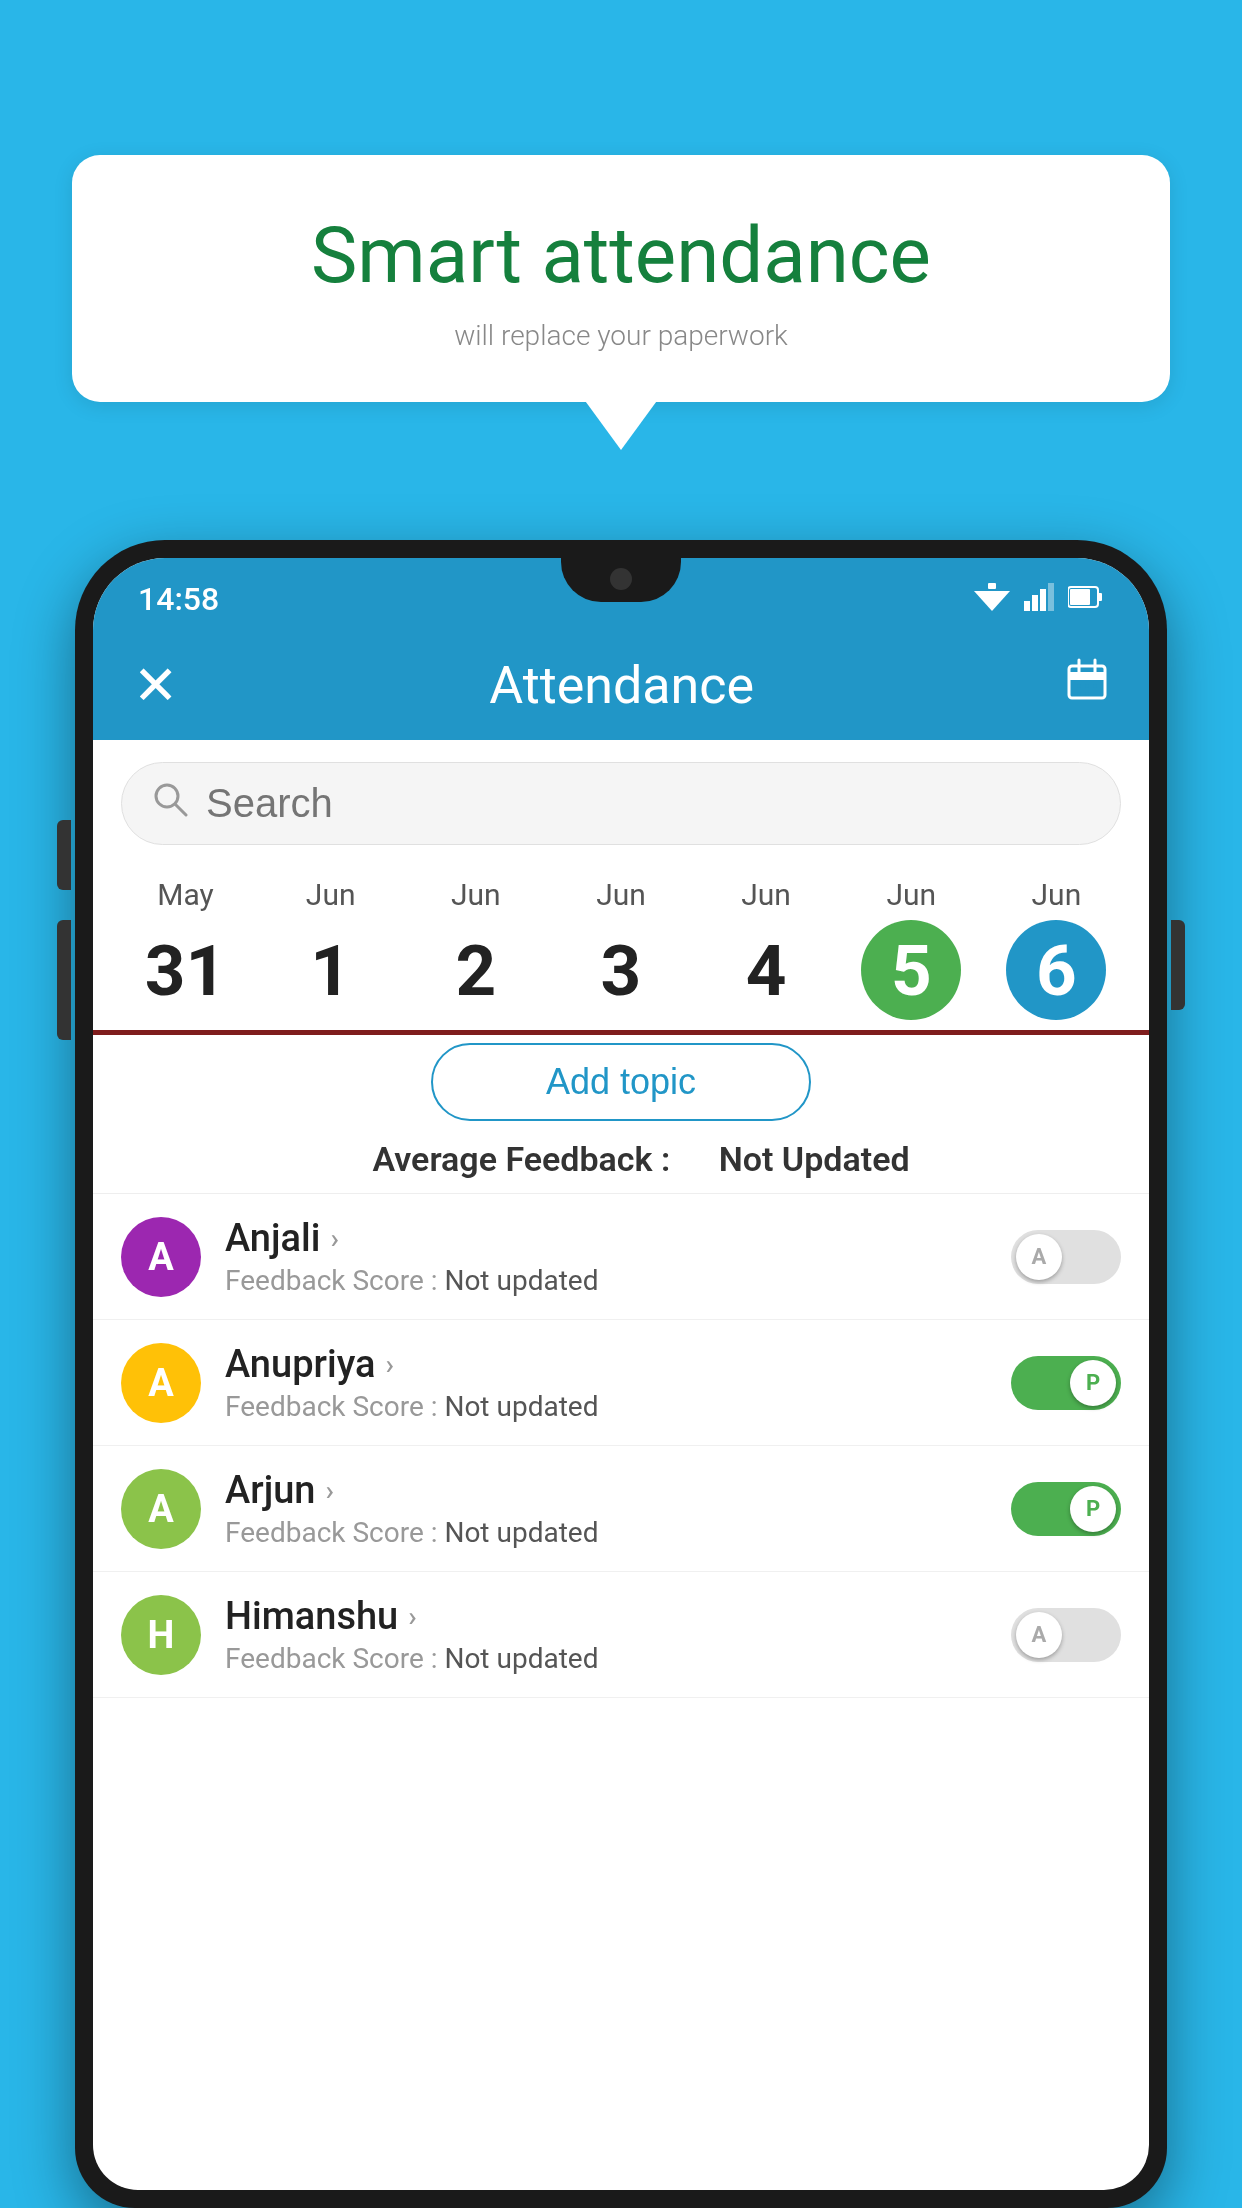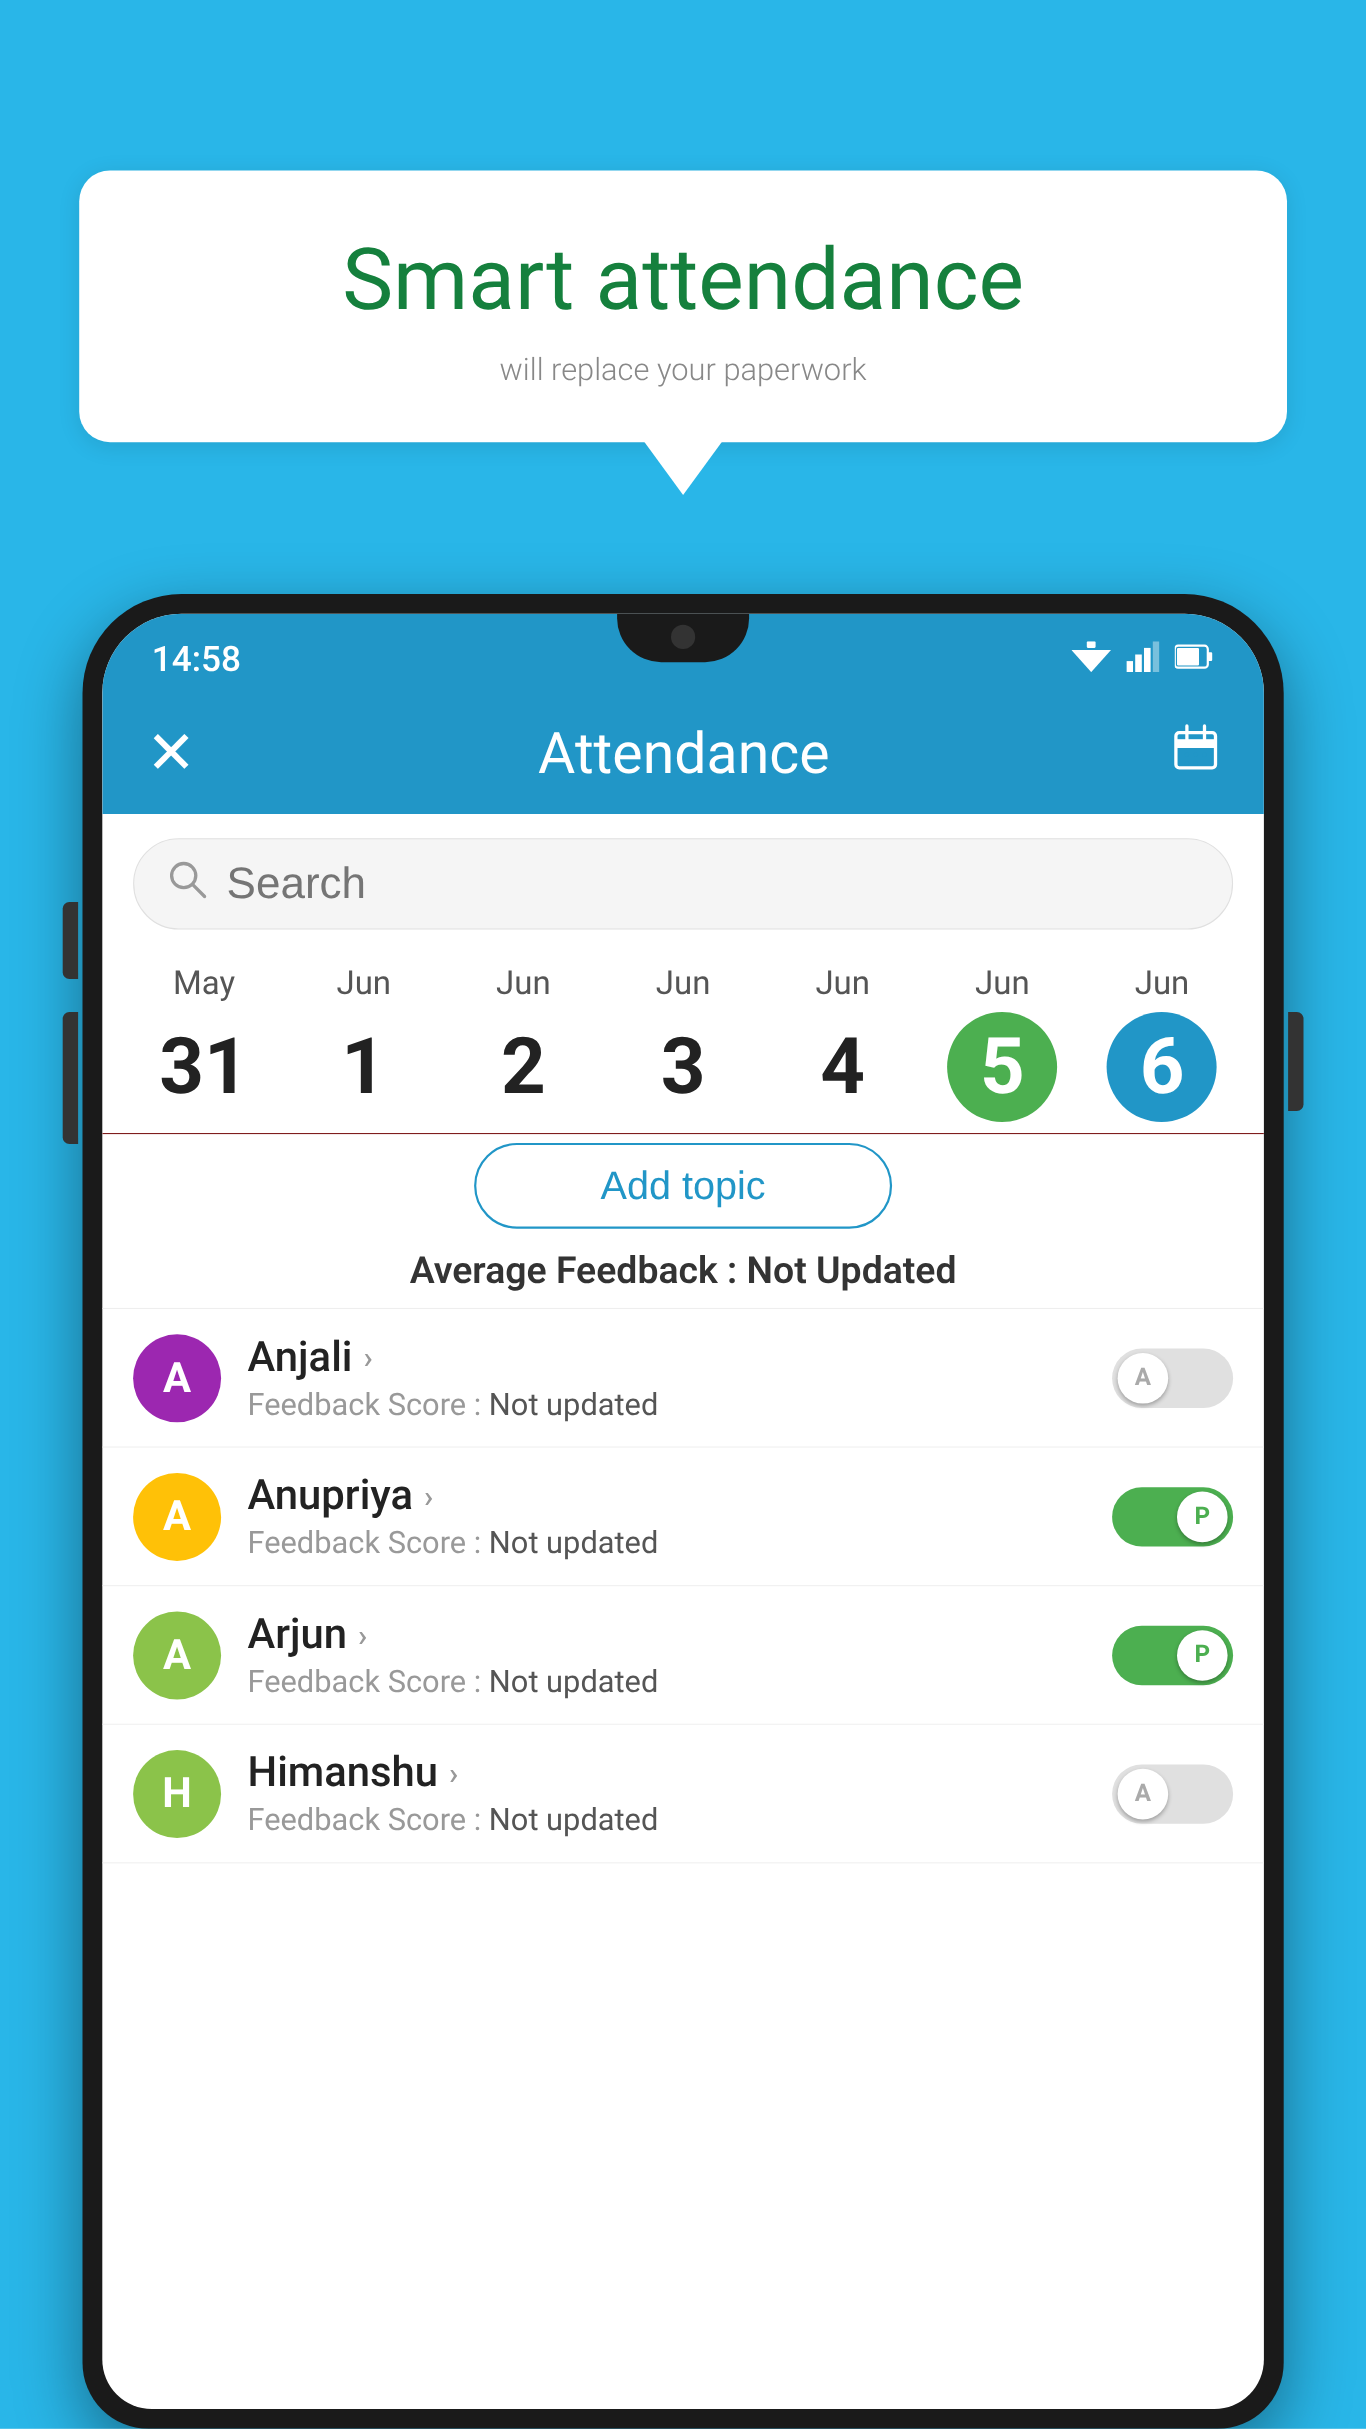--- a/index.html
+++ b/index.html
@@ -156,21 +156,21 @@
       border: none;
       outline: none;
       flex: 1;
     }
 
     
     .date-selector {
       display: flex;
       justify-content: space-around;
       padding: 10px 20px;
-      border-bottom: 1px solid #7f1d1d;
+      border-bottom: 5px solid #7f1d1d;
     }
     .date-item {
       display: flex;
       flex-direction: column;
       align-items: center;
       gap: 8px;
       min-width: 120px;
     }
     .date-month {
       font-size: 30px;
@@ -224,20 +224,21 @@
     .avg-feedback {
       text-align: center;
       font-size: 34px;
       color: #888;
       padding-bottom: 14px;
       border-bottom: 1px solid #eee;
     }
     .avg-feedback span {
       color: #333;
       font-weight: 600;
+      margin-left: 40px;
     }
 
     
     .student-list {
       padding: 0;
     }
     .student-item {
       display: flex;
       align-items: center;
       padding: 22px 28px;

